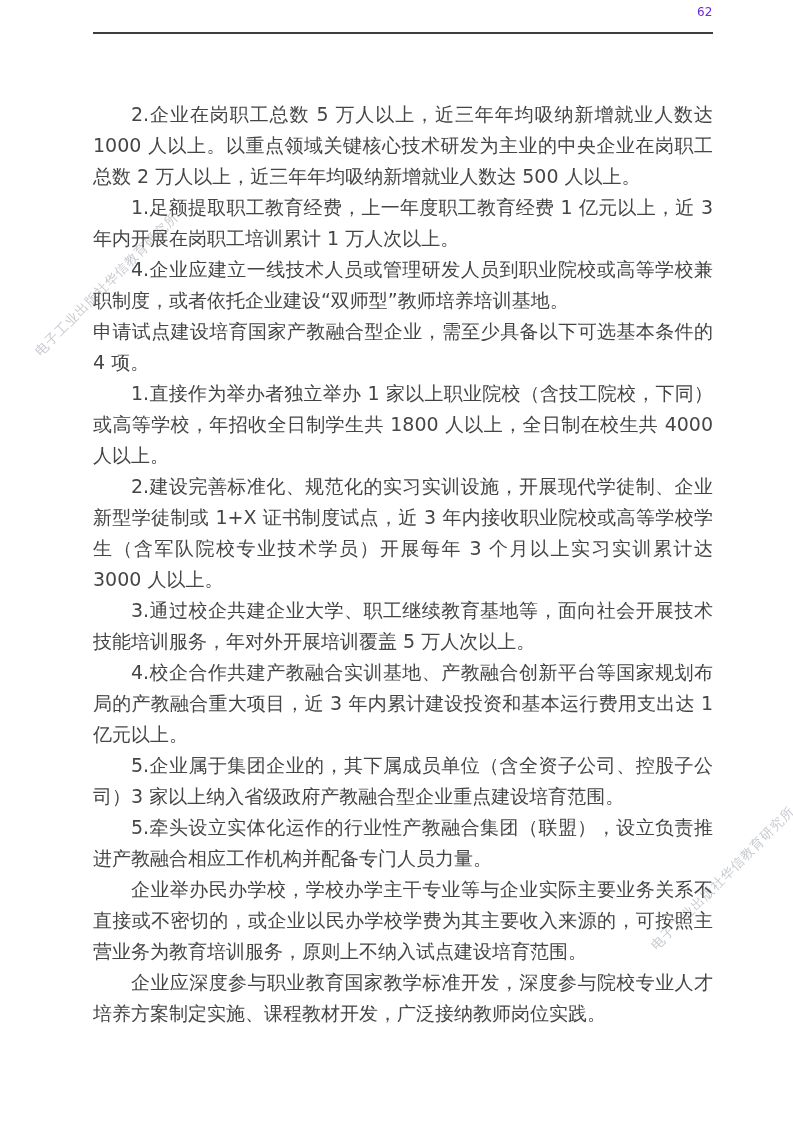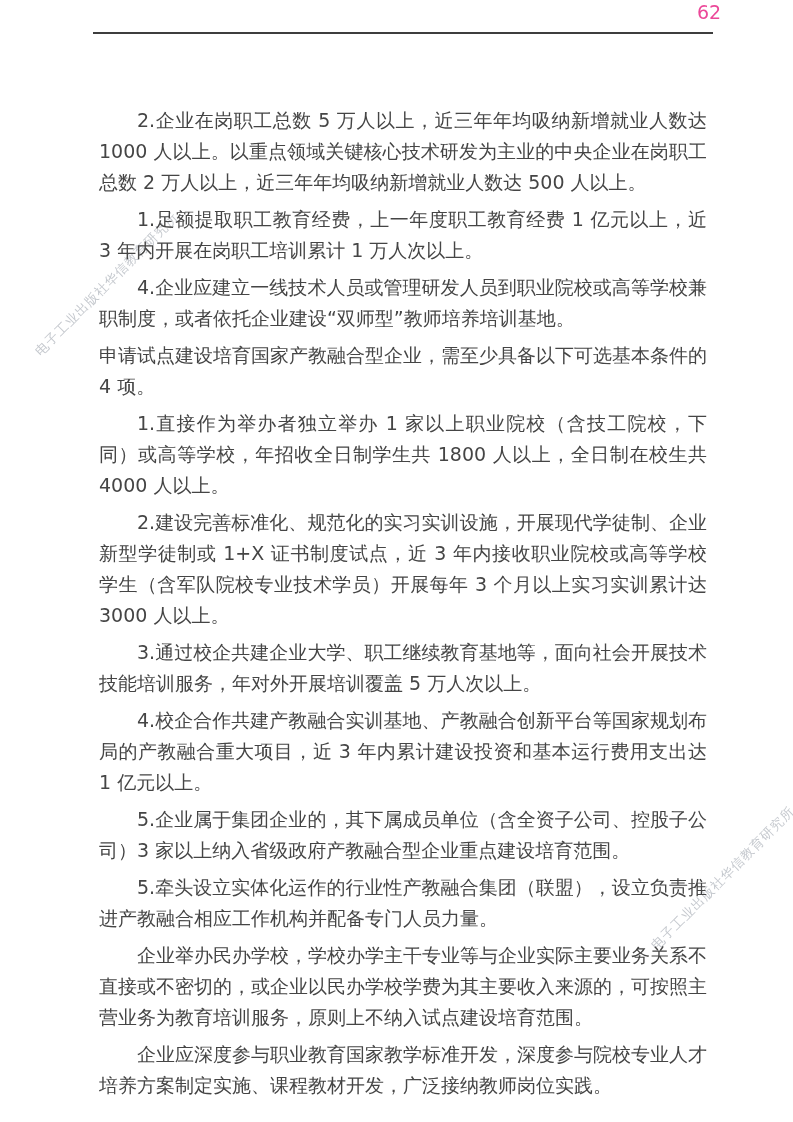--- a/index.html
+++ b/index.html
@@ -12,23 +12,23 @@
     width: 793px;
     height: 1122px;
     background: #ffffff;
     overflow: hidden;
     font-family: "DejaVu Sans", sans-serif;
   }
   .page-number {
     position: absolute;
     top: 3px;
     left: 697px;
-    font-size: 19px;
+    font-size: 12px;
     line-height: 18px;
-    color: #ec4899;
+    color: #6d28d9;
   }
   .header-rule {
     position: absolute;
     top: 32px;
     left: 93px;
     width: 620px;
     height: 2px;
     background: #3d3d3d;
   }
   .watermark {
@@ -56,21 +56,21 @@
     top: 99px;
     left: 93px;
     width: 620px;
     font-size: 19px;
     line-height: 31px;
     color: #454545;
     text-align: justify;
     z-index: 2;
   }
   .body-text p {
-    margin: 6px;
+    margin: 0;
     padding: 0;
   }
   .body-text p.indented {
     text-indent: 38px;
   }
   .body-text p.flush {
     text-indent: 0;
   }
 </style>
 </head>

